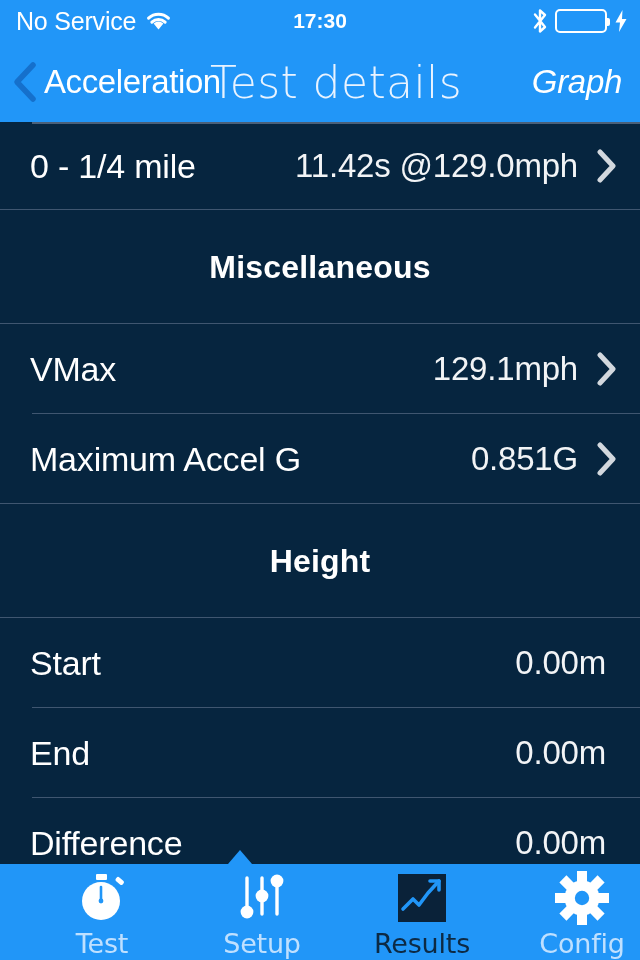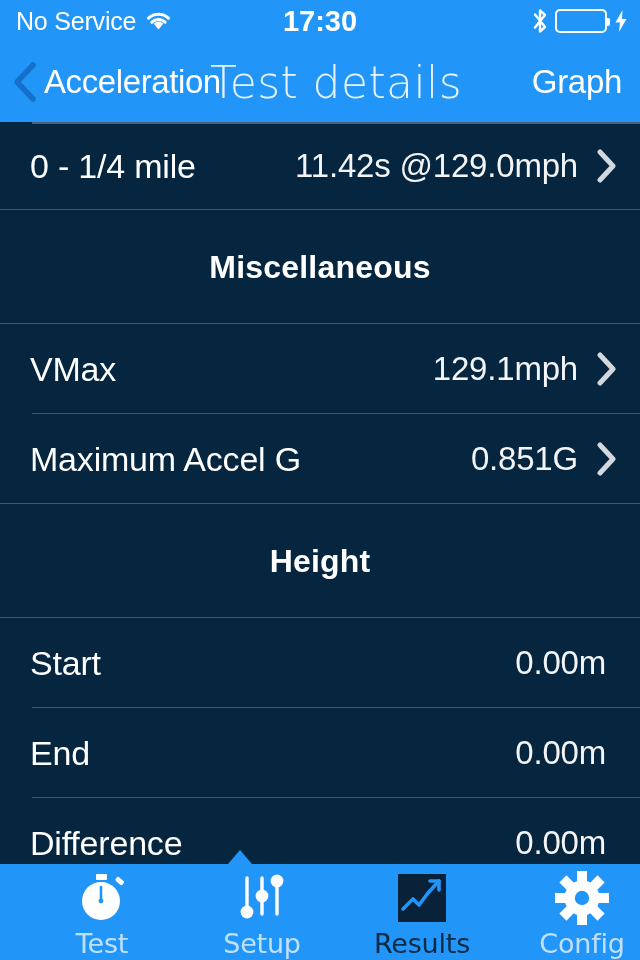--- a/index.html
+++ b/index.html
@@ -14,21 +14,21 @@
 
   
   .statusbar {
     position:absolute; top:0; left:0; width:640px; height:42px;
     background:#2196f8;
     display:flex; align-items:center;
   }
   .sb-left { position:absolute; left:16px; display:flex; align-items:center; gap:9px; }
   .sb-carrier { color:#ffffff; font-size:25px; font-weight:400; letter-spacing:-0.2px; }
   .sb-center { position:absolute; left:0; width:640px; text-align:center; }
-  .sb-time { color:#ffffff; font-size:29px; font-weight:700; letter-spacing:0px; }
+  .sb-time { color:#ffffff; font-size:21px; font-weight:700; letter-spacing:0px; }
   .sb-right { position:absolute; right:12px; display:flex; align-items:center; gap:7px; }
 
   .wifi-icon { width:27px; height:20px; position:relative; display:inline-block; }
   .bt-icon { width:16px; height:26px; display:inline-block; }
   .batt { width:52px; height:24px; border:2px solid #ffffff; border-radius:5px; position:relative; padding:2px; }
   .batt-fill { height:100%; background:#4cd964; border-radius:2px; }
   .batt-cap { position:absolute; right:-5px; top:7px; width:3px; height:8px; background:#ffffff; border-radius:0 2px 2px 0; }
   .bolt { width:14px; height:24px; }
 
   
@@ -47,21 +47,21 @@
     display:flex; align-items:center; justify-content:center;
     color:#e9f3ff; font-size:44px; font-weight:300; letter-spacing:0.4px;
     font-family:"DejaVu Sans", sans-serif;
     pointer-events:none;
     margin-left:16px;
   }
   .nav-right {
     position:absolute; right:18px; top:0; height:80px;
     display:flex; align-items:center; cursor:pointer;
   }
-  .nav-right-label { color:#ffffff; font-size:33px; font-weight:400; letter-spacing:-0.3px; }
+  .nav-right-label { color:#ffffff; font-size:33px; font-weight:400; letter-spacing:-0.3px;font-style:italic; }
 
   
   .content {
     position:absolute; top:122px; left:0; width:640px; height:738px;
     background:#06253f; overflow:hidden;
   }
   .top-edge {
     position:absolute; top:0; left:32px; width:608px; height:2px;
     background:#4b6078;
   }

